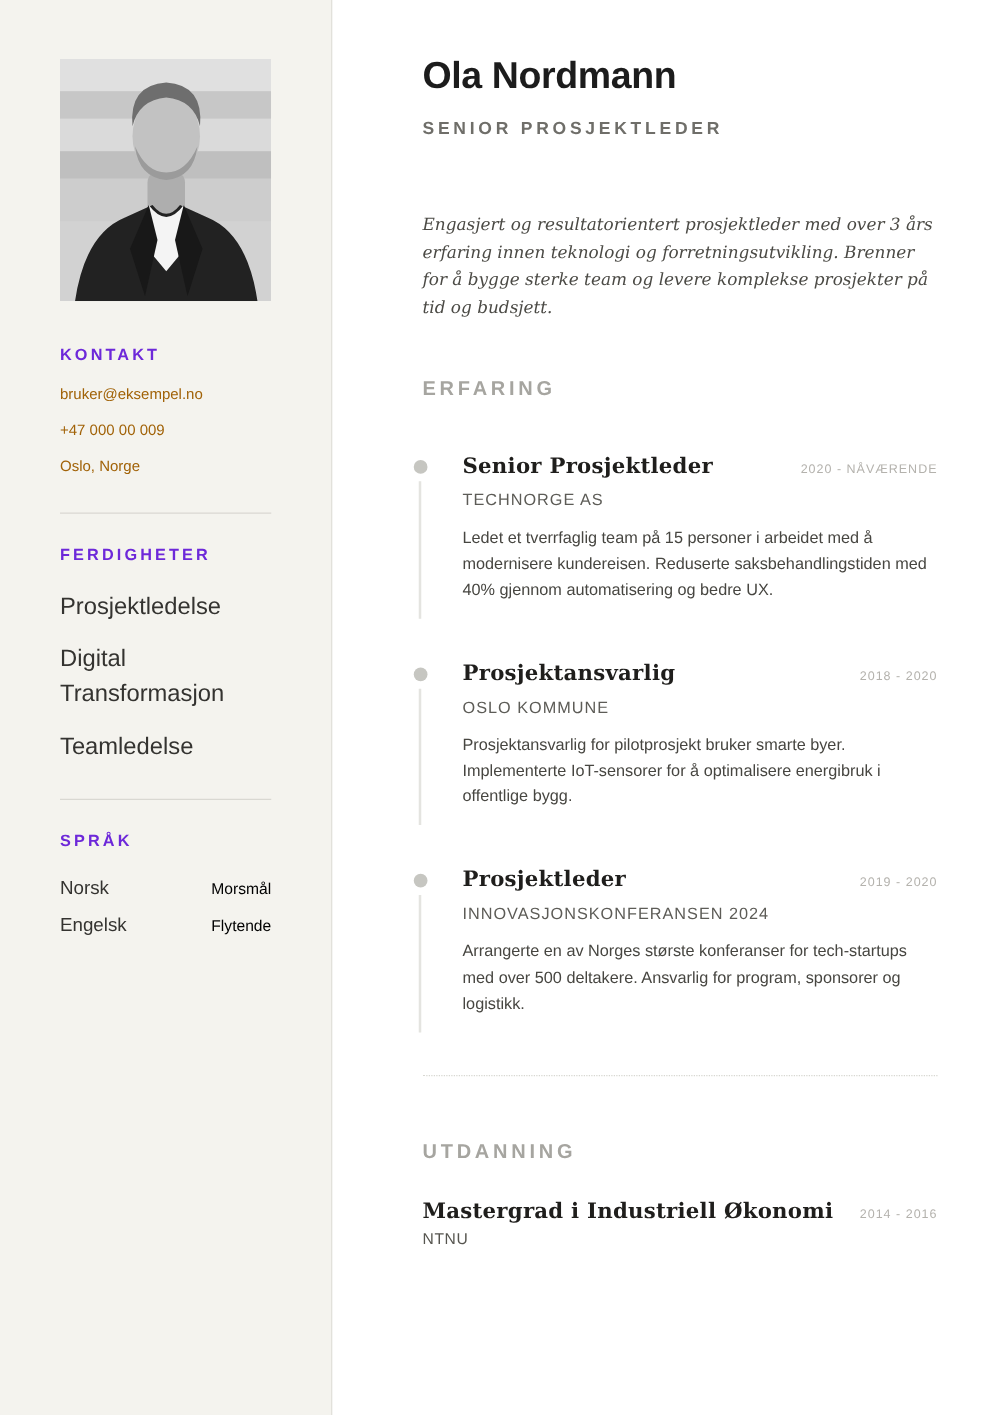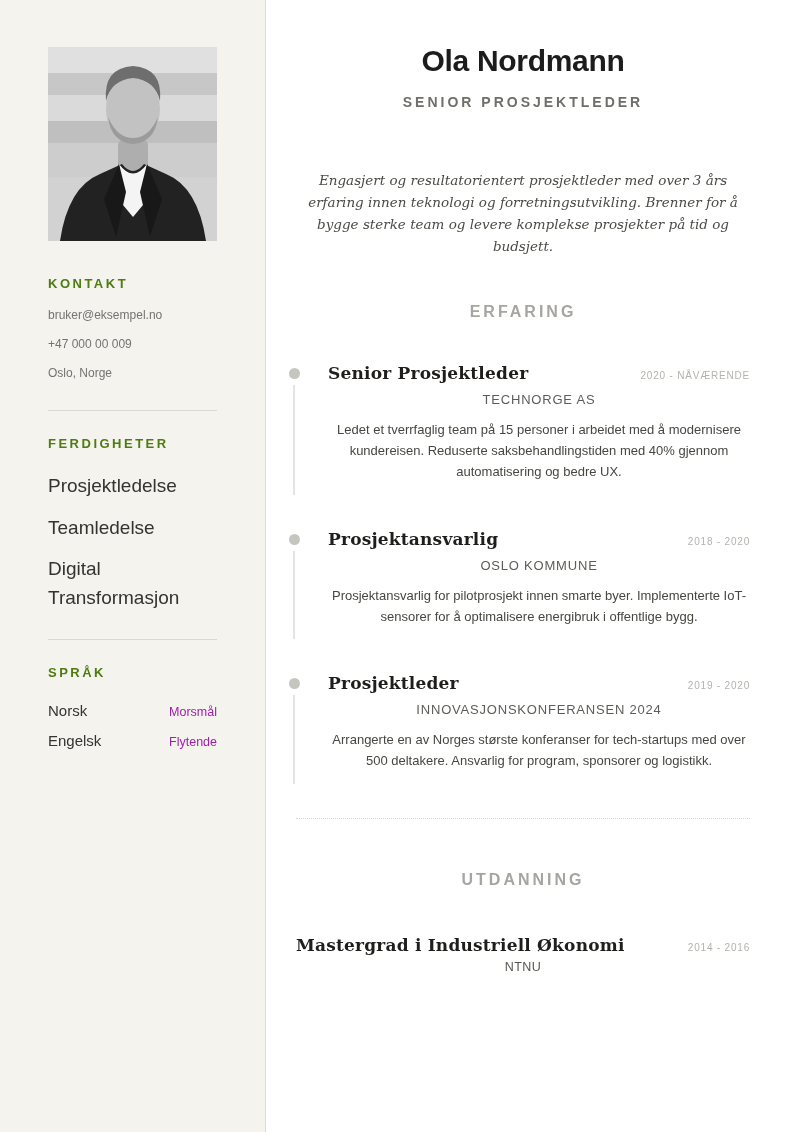--- a/index.html
+++ b/index.html
@@ -24,33 +24,33 @@
   .sidebar{
     width:266px;height:1132px;flex:0 0 266px;
     background:var(--sidebar-bg,#f4f3ee);
     border-right:1px solid var(--divider,#dcdbd5);
     padding:47px 48px 0 48px;
   }
   .photo{width:169px;height:194px;margin-bottom:35px;overflow:hidden;}
   .photo svg{display:block;width:100%;height:100%;}
   .side-heading{
     font-size:13px;font-weight:700;letter-spacing:2.5px;
-    color:#4d7c0f;text-transform:uppercase;
+    color:#6d28d9;text-transform:uppercase;
   }
   .contact-list{margin-top:15px;}
-  .contact-item{font-size:12px;color:#737373;margin-bottom:9px;line-height:1.65;}
+  .contact-item{font-size:12px;color:#a16207;margin-bottom:9px;line-height:1.65;}
   .side-div{border:none;border-top:1px solid #d9d8d2;margin:27px 0 25px 0;}
   .skill-list{margin-top:21px;}
   .skill-item{font-size:19px;color:#343330;margin-bottom:13px;line-height:1.5;}
   .lang-list{margin-top:22px;text-align:center;}
   .lang-row{display:flex;justify-content:space-between;align-items:baseline;margin-bottom:13px;}
   .lang-name{font-size:15px;color:#343330;}
-  .lang-level{font-size:12.5px;color:#a21caf;}
+  .lang-level{font-size:12.5px;color:#000000;}
   
-  .main{flex:1;padding:44px 50px 0 30px;background:#fff;text-align:center;}
+  .main{flex:1;padding:44px 50px 0 72px;background:#fff;}
   .name{
     font-size:30px;font-weight:700;letter-spacing:-0.3px;
     color:var(--text-dark,#1c1c1c);line-height:1.1;
   }
   .job-subtitle{
     margin-top:17px;font-size:14px;font-weight:700;
     letter-spacing:3px;color:#6f6e69;text-transform:uppercase;
   }
   .summary{
     margin-top:60px;
@@ -81,21 +81,21 @@
     font-size:10px;color:var(--text-faint,#b4b2ad);
     letter-spacing:0.8px;text-transform:uppercase;white-space:nowrap;padding-left:12px;
   }
   .company{
     margin-top:9px;font-size:13px;color:var(--text-gray,#5d5c57);
     letter-spacing:0.8px;text-transform:uppercase;
   }
   .desc{margin-top:13px;font-size:13px;line-height:1.6;color:var(--text-body,#474641);}
   .dotted-div{border:none;border-top:1px dotted #d7d7d1;margin:0 0 0 0;}
   .edu-section{margin-top:52px;}
-  .edu-item{margin-top:46px;}
+  .edu-item{margin-top:28px;}
   .edu-head{display:flex;justify-content:space-between;align-items:baseline;}
   .edu-title{
     font-family:"DejaVu Serif",serif;font-size:17px;font-weight:700;
     color:#1f1e1c;letter-spacing:0.2px;
   }
   .school{margin-top:5px;font-size:12.5px;color:#56554f;letter-spacing:0.5px;}
 </style>
 </head>
 <body>
 
@@ -127,22 +127,22 @@
       <div class="contact-item">Oslo, Norge</div>
     </div>
   </section>
 
   <hr class="side-div">
 
   <section>
     <h2 class="side-heading">FERDIGHETER</h2>
     <div class="skill-list">
       <div class="skill-item">Prosjektledelse</div>
+      <div class="skill-item">Digital Transformasjon</div>
       <div class="skill-item">Teamledelse</div>
-      <div class="skill-item">Digital Transformasjon</div>
     </div>
   </section>
 
   <hr class="side-div">
 
   <section>
     <h2 class="side-heading">SPRÅK</h2>
     <div class="lang-list">
       <div class="lang-row">
         <span class="lang-name">Norsk</span>
@@ -177,21 +177,21 @@
       </div>
 
       <div class="xp-item">
         <span class="dot"></span>
         <span class="tline"></span>
         <div class="xp-head">
           <h3 class="xp-title">Prosjektansvarlig</h3>
           <span class="period">2018 - 2020</span>
         </div>
         <div class="company">OSLO KOMMUNE</div>
-        <p class="desc">Prosjektansvarlig for pilotprosjekt innen smarte byer. Implementerte IoT-sensorer for å optimalisere energibruk i offentlige bygg.</p>
+        <p class="desc">Prosjektansvarlig for pilotprosjekt bruker smarte byer. Implementerte IoT-sensorer for å optimalisere energibruk i offentlige bygg.</p>
       </div>
 
       <div class="xp-item">
         <span class="dot"></span>
         <span class="tline"></span>
         <div class="xp-head">
           <h3 class="xp-title">Prosjektleder</h3>
           <span class="period">2019 - 2020</span>
         </div>
         <div class="company">INNOVASJONSKONFERANSEN 2024</div>

